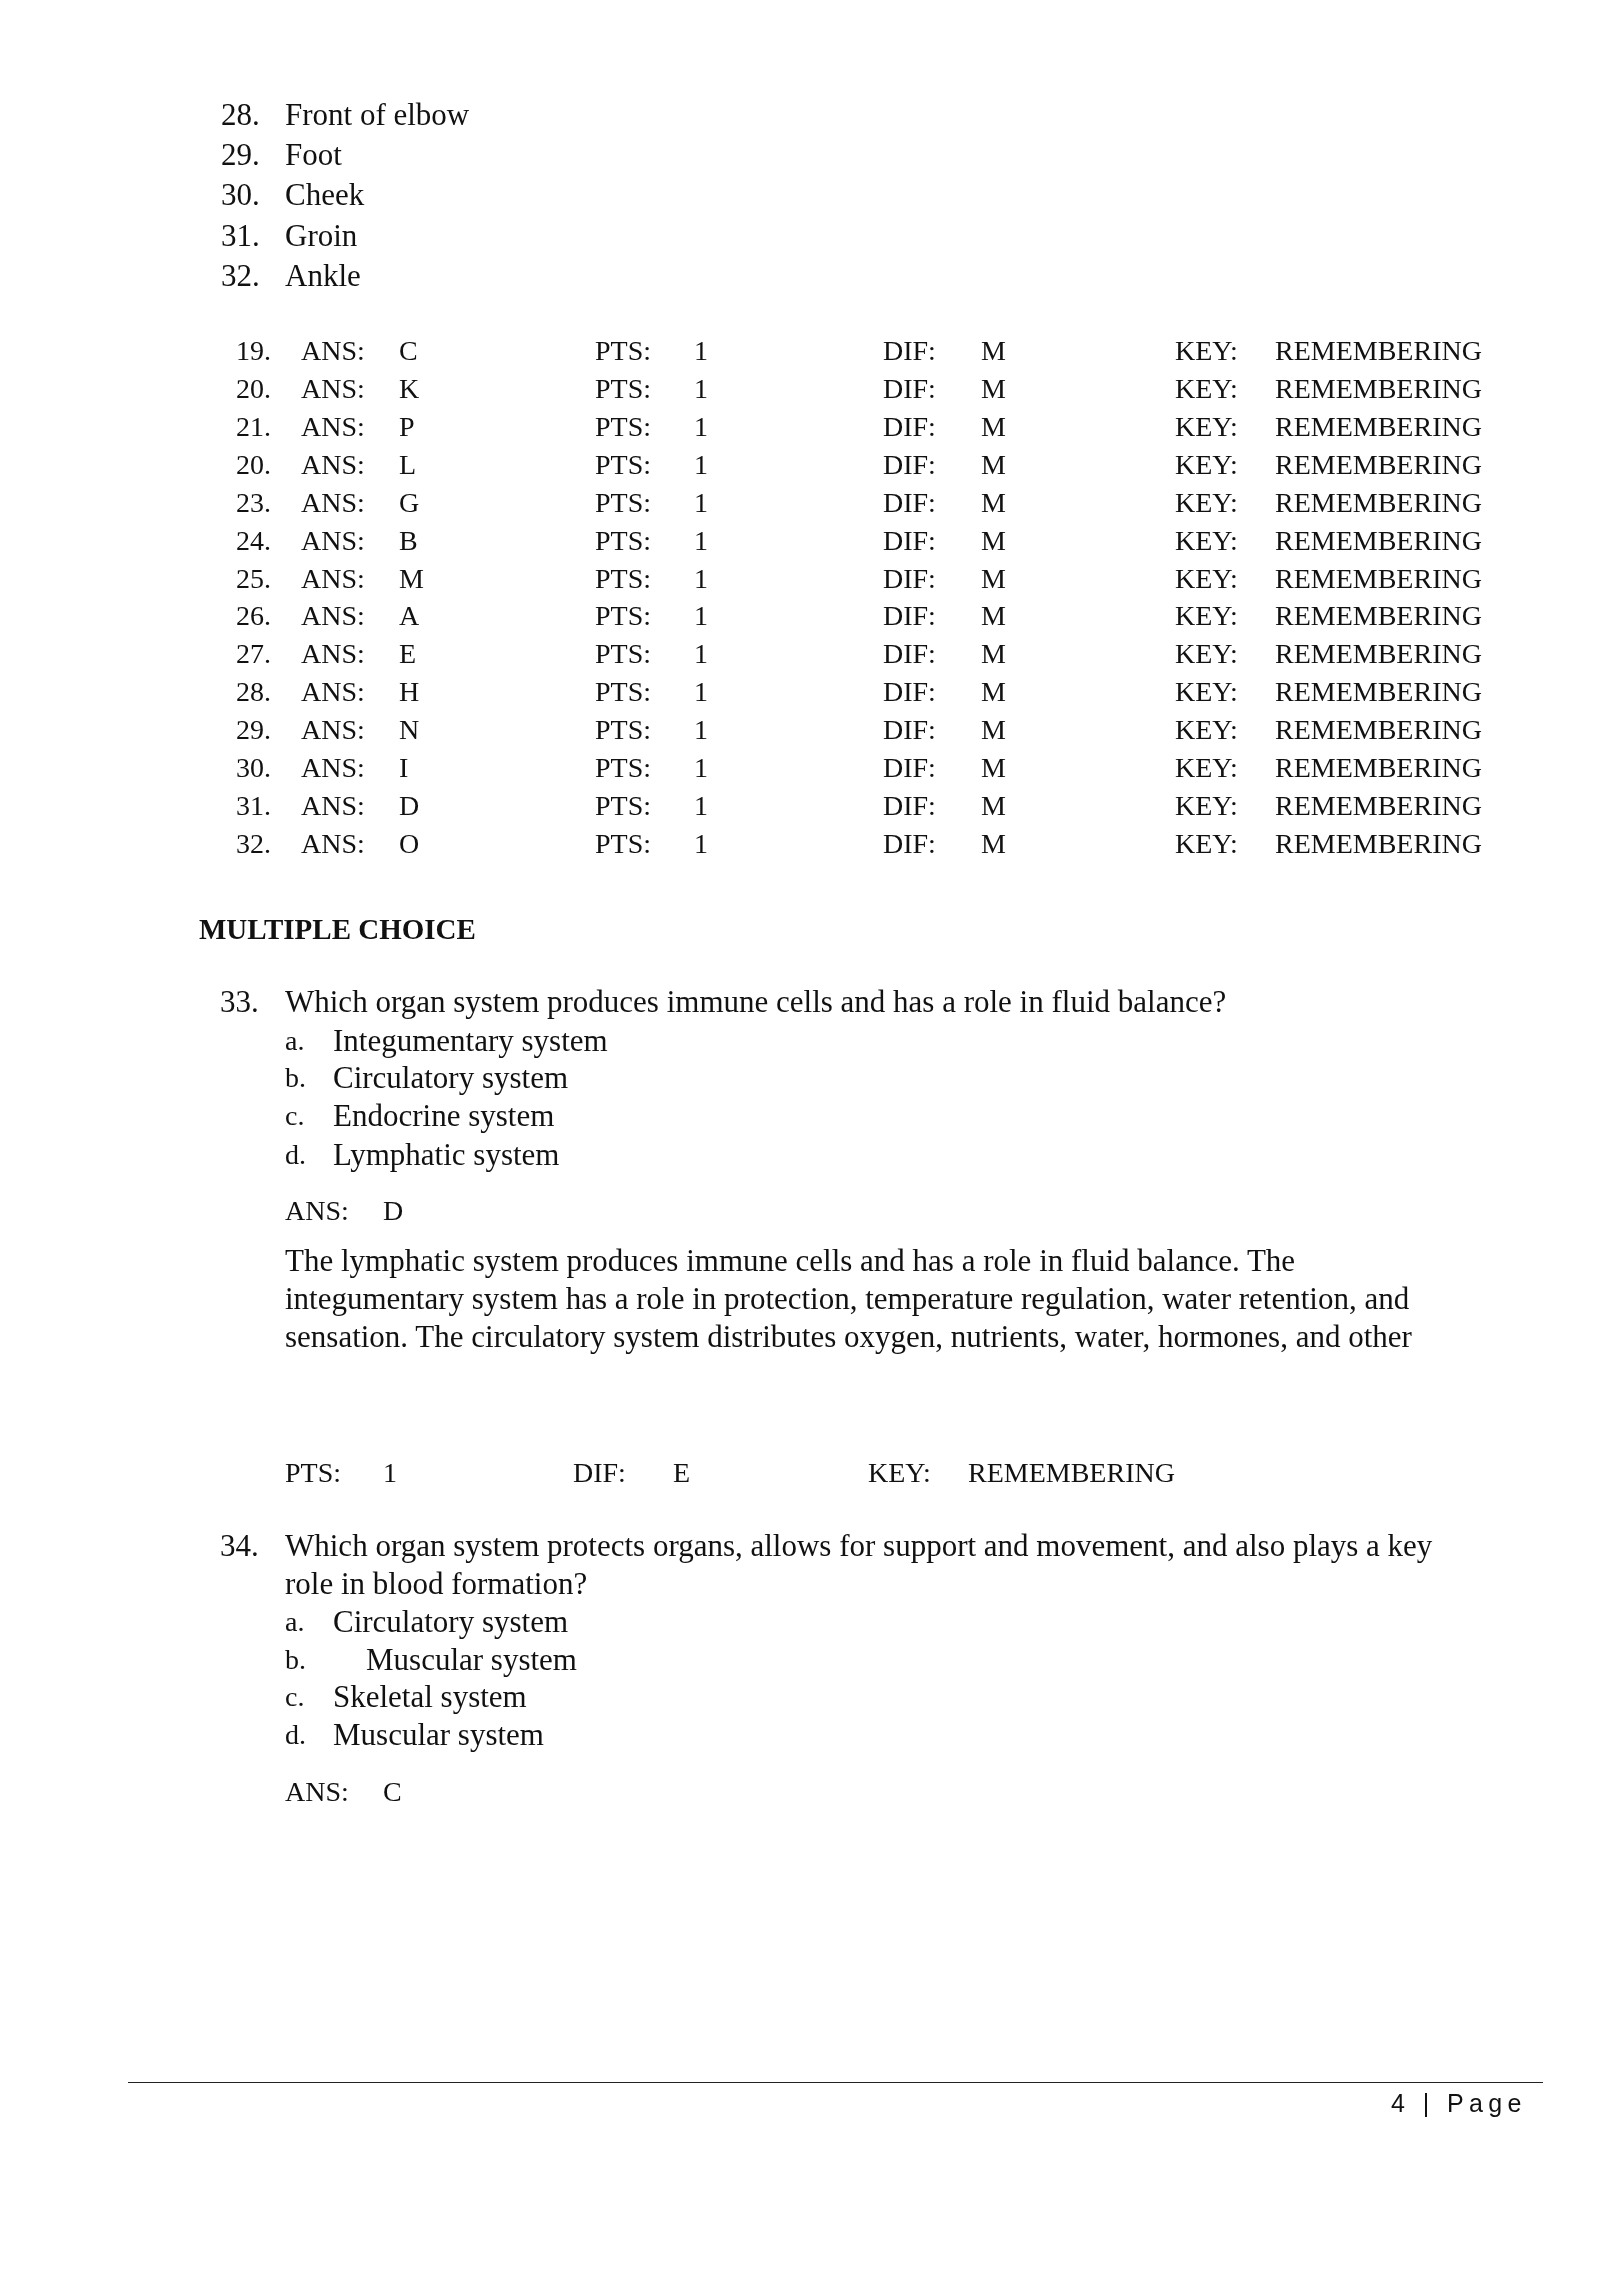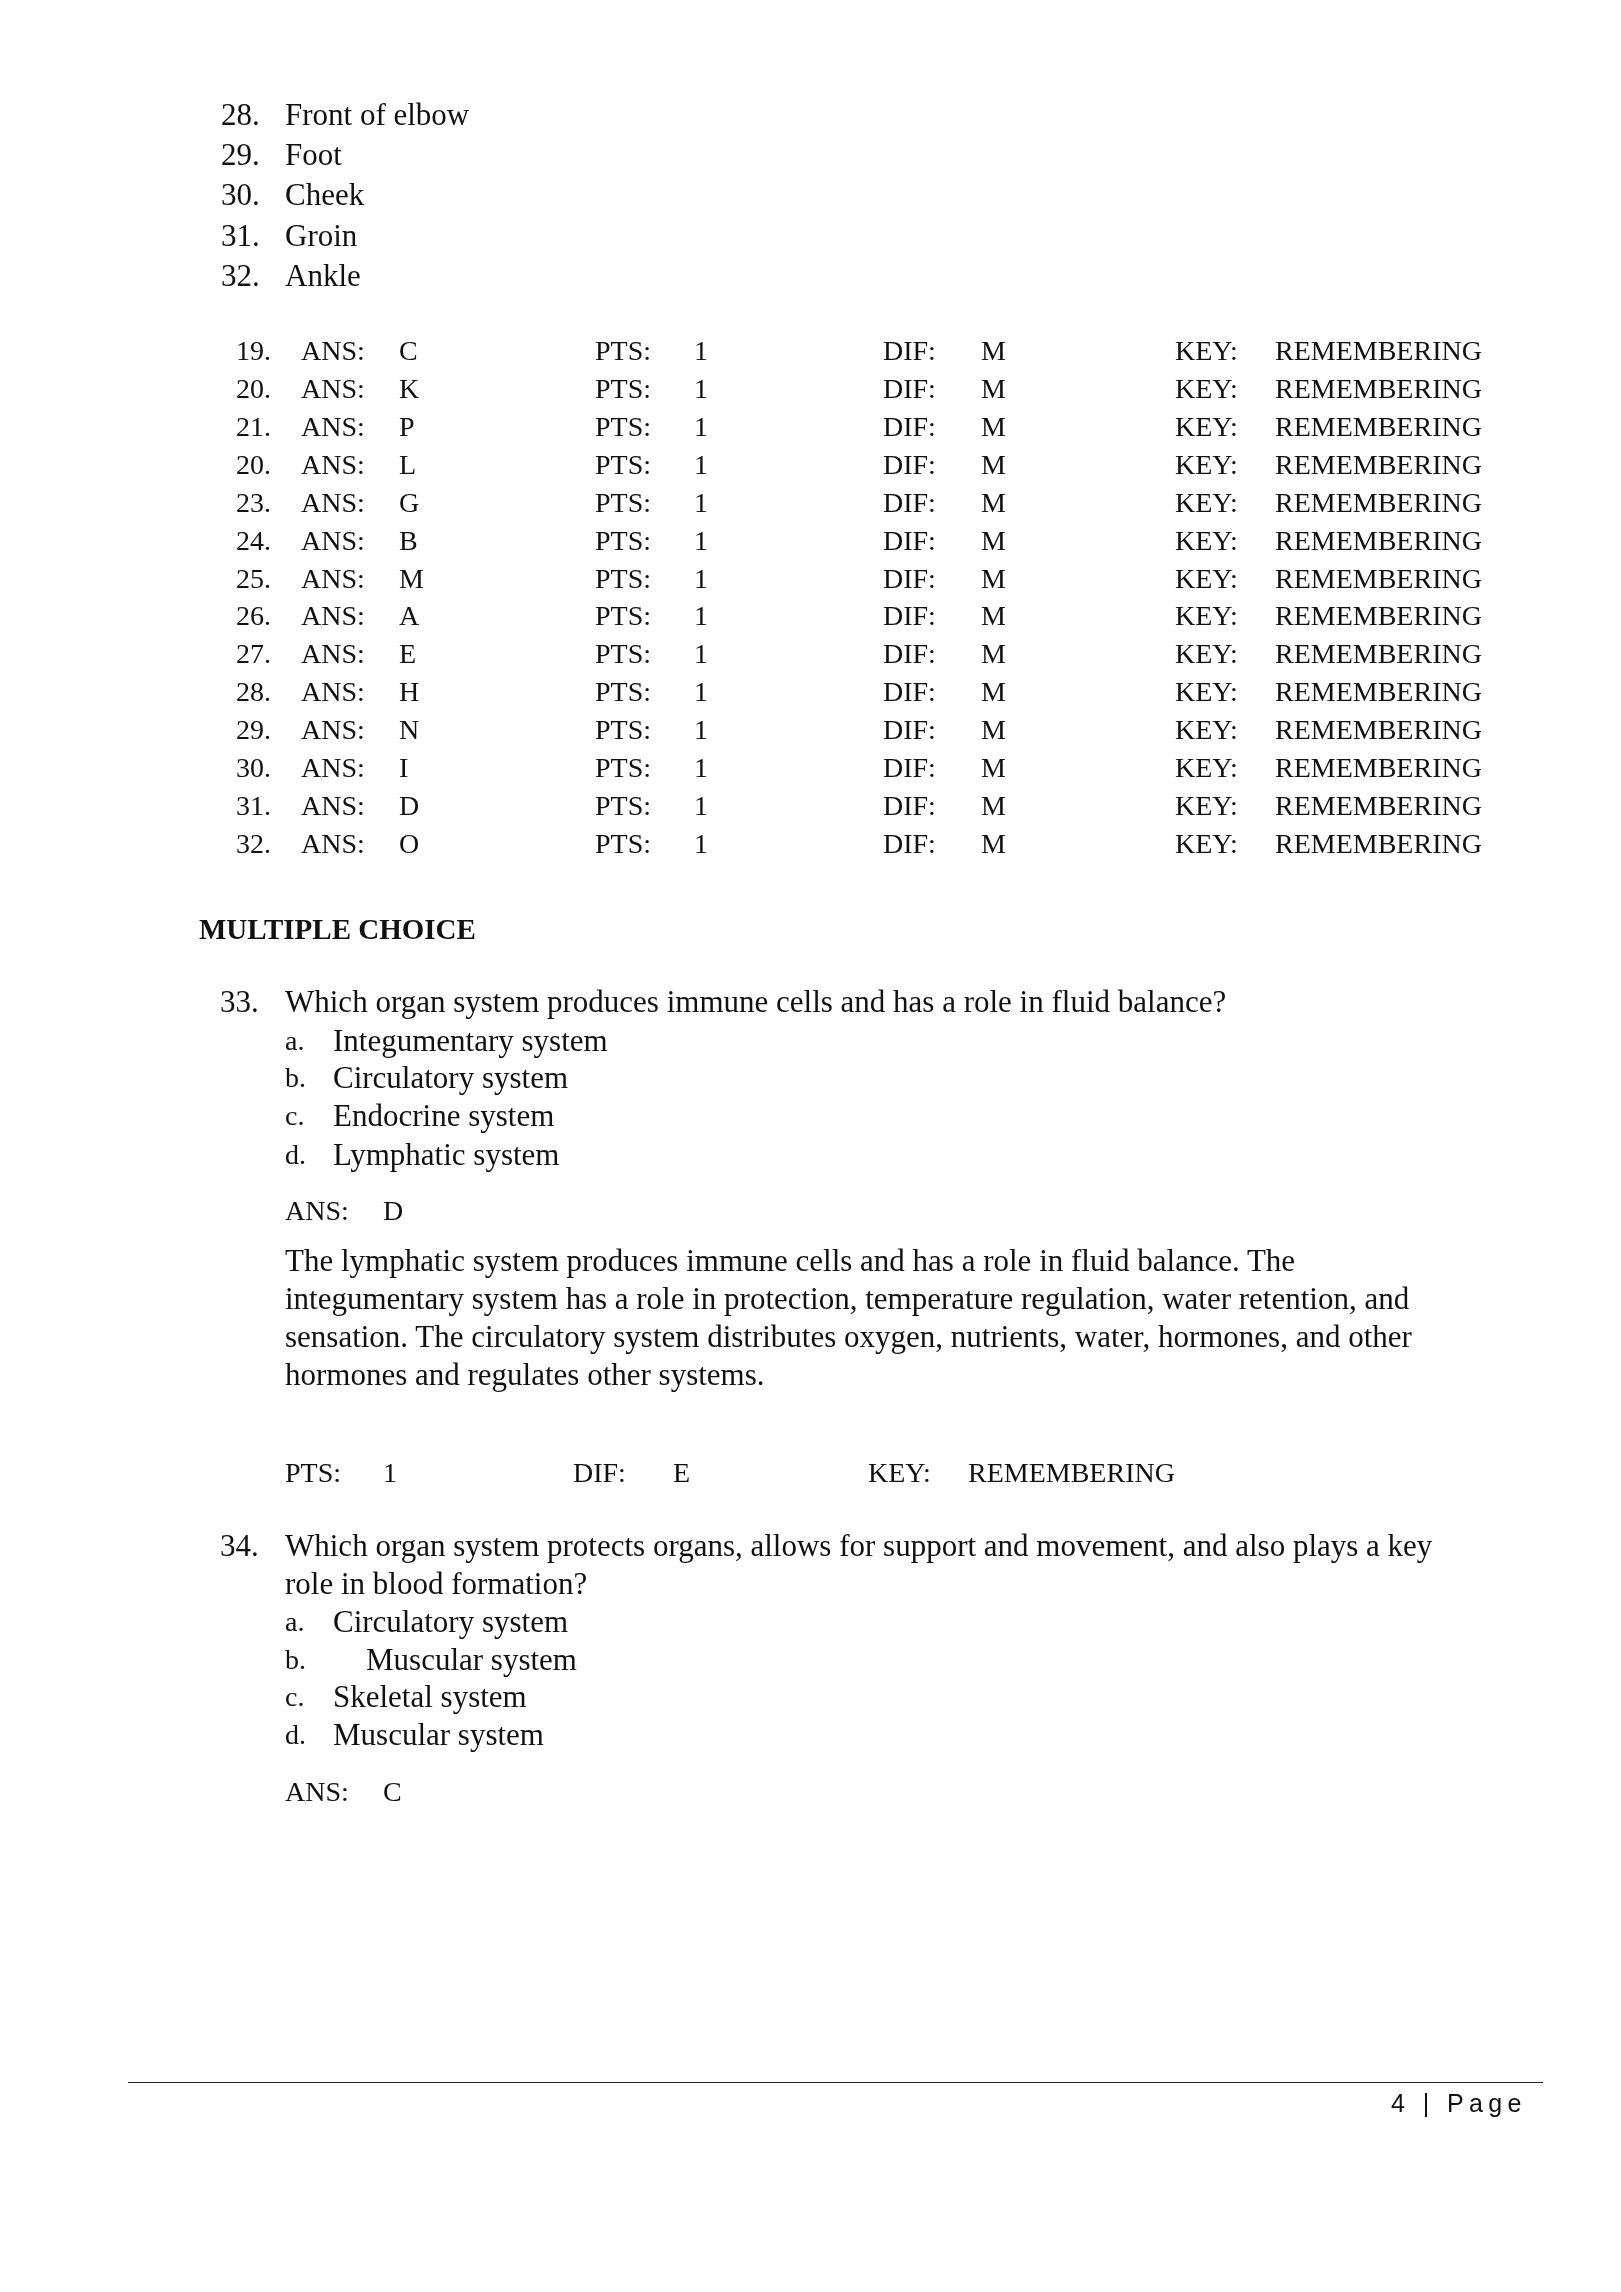--- a/index.html
+++ b/index.html
@@ -273,21 +273,20 @@
   <span class="opt-letter t32 abs" style="top:1136px;">d.</span>
   <span class="opt-text t36 abs" style="top:1136px;">Lymphatic system</span>
 
   <span class="abs t32" style="left:285px; top:1192px;">ANS:</span>
   <span class="abs t32" style="left:383px; top:1192px;">D</span>
 
   <div class="explanation t36" style="top:1230px;margin-top:12px;">
     <div>The lymphatic system produces immune cells and has a role in fluid balance. The</div>
     <div>integumentary system has a role in protection, temperature regulation, water retention, and</div>
     <div>sensation. The circulatory system distributes oxygen, nutrients, water, hormones, and other</div>
-    <div>hormones and regulates other systems.</div>
   </div>
 
   <span class="abs t32" style="left:285px; top:1454px;">PTS:</span>
   <span class="abs t32" style="left:383px; top:1454px;">1</span>
   <span class="abs t32" style="left:573px; top:1454px;">DIF:</span>
   <span class="abs t32" style="left:673px; top:1454px;">E</span>
   <span class="abs t32" style="left:868px; top:1454px;">KEY:</span>
   <span class="abs t32" style="left:968px; top:1454px;">REMEMBERING</span>
 </div>
 

